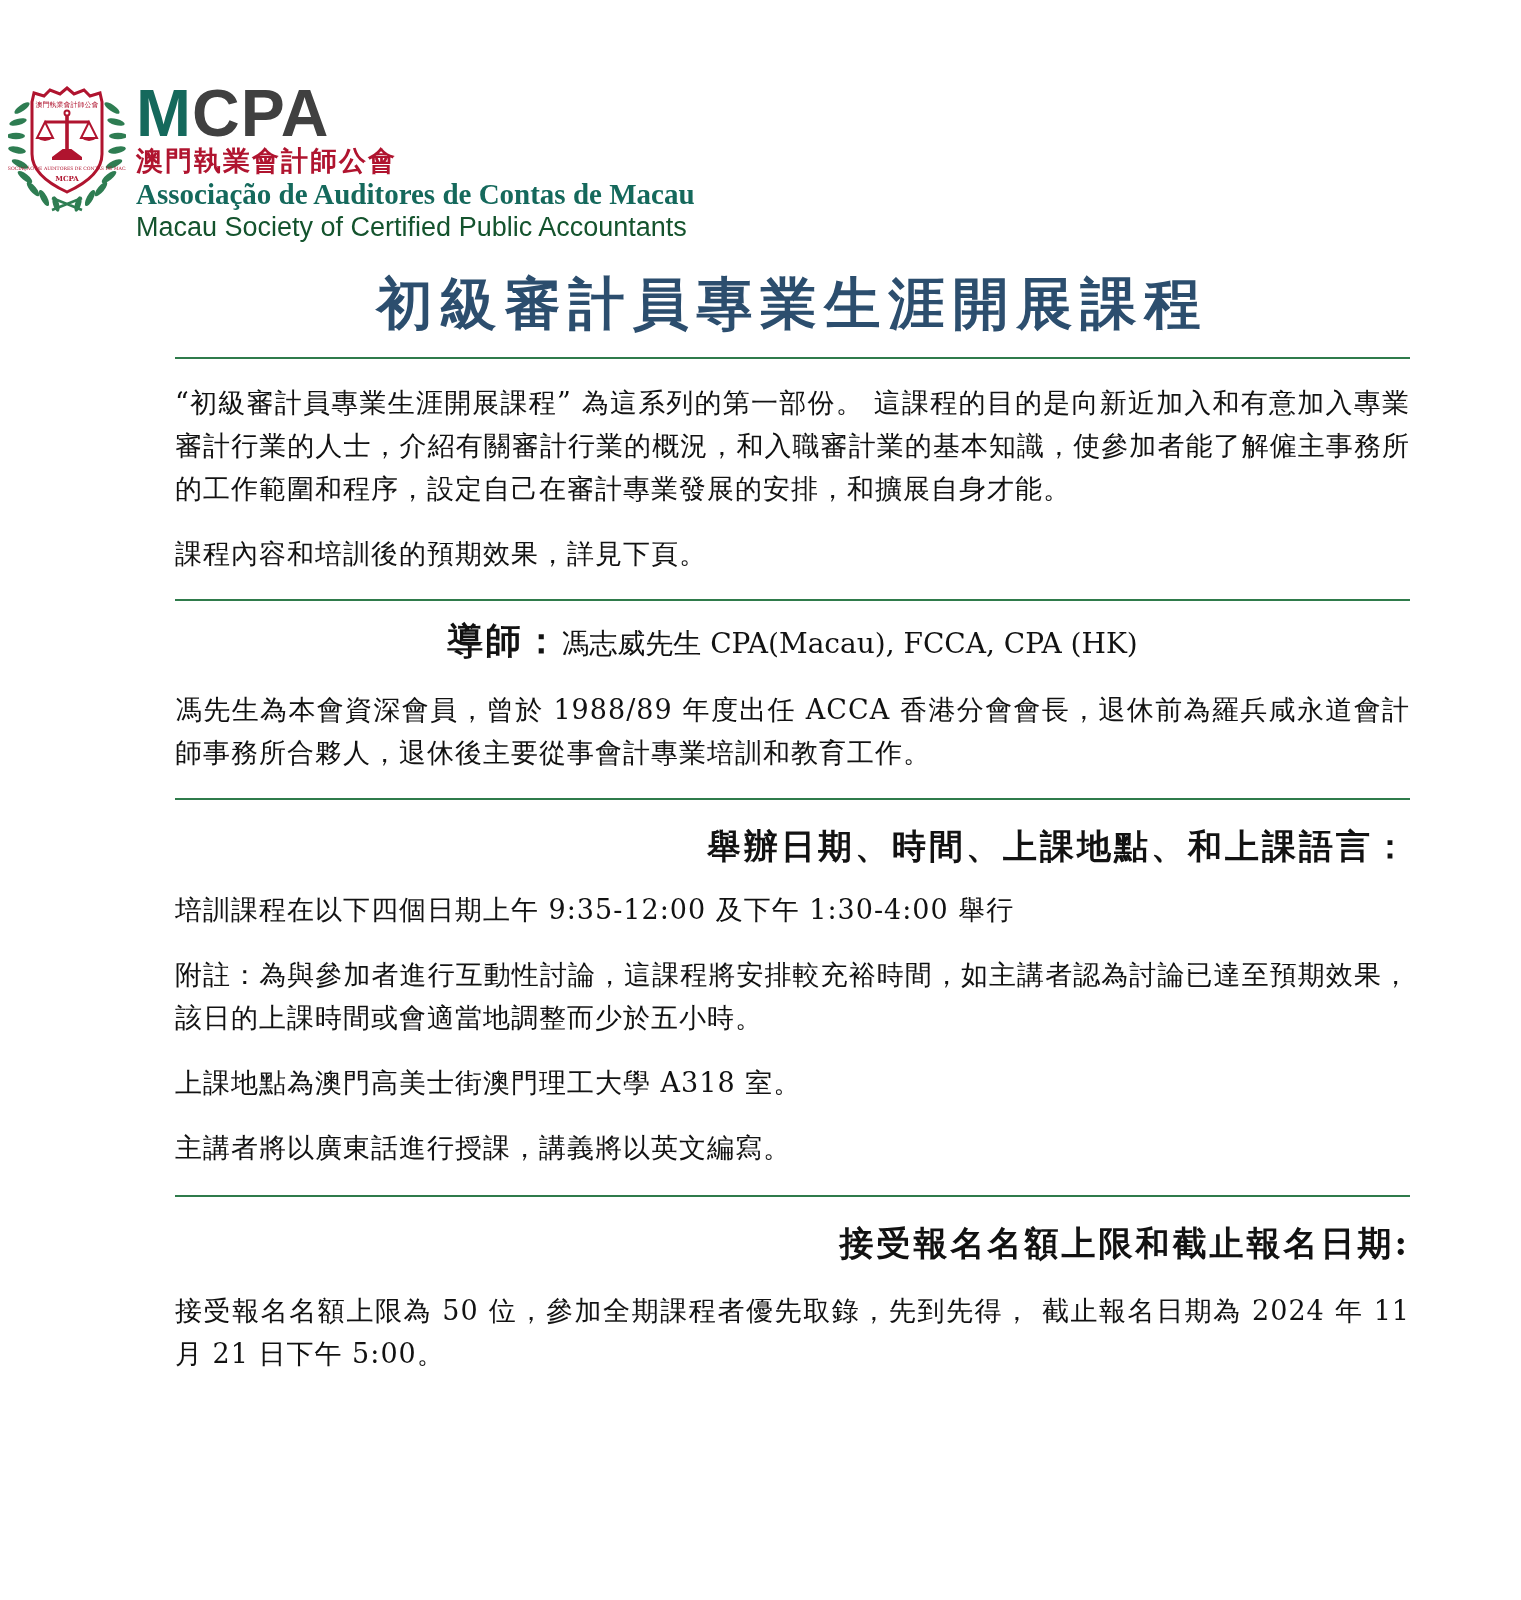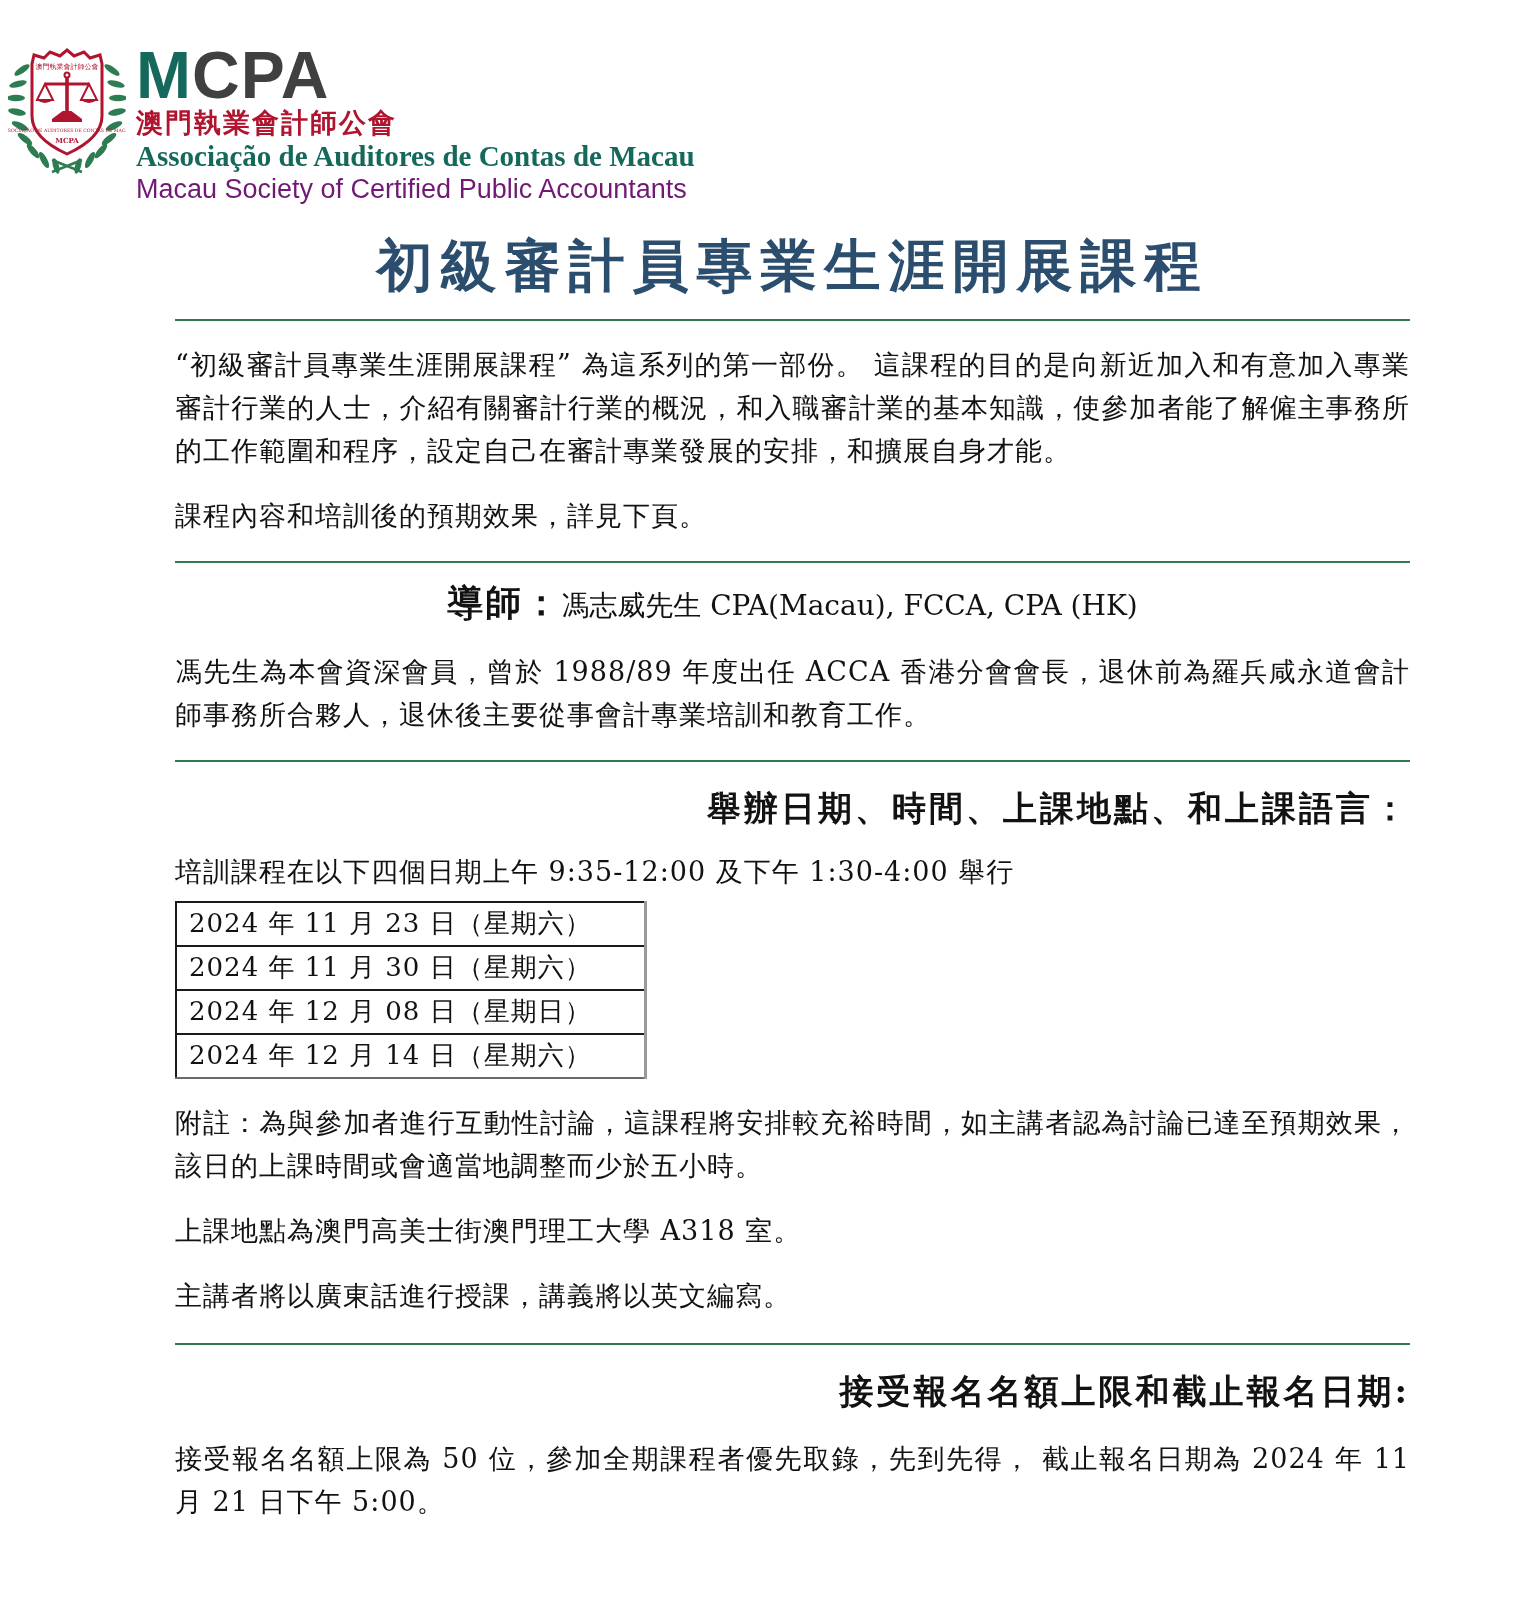--- a/index.html
+++ b/index.html
@@ -21,20 +21,21 @@
     width: 1235px;
   }
 
   
   .logo-block {
     display: flex;
     align-items: flex-start;
     padding-top: 42px;
     margin-left: 8px;
     gap: 10px;
+    margin-top: 38px;
   }
   .crest { width: 118px; height: 134px; flex: 0 0 auto; }
   .logo-text { padding-top: 2px; line-height: 1.0; }
   .acronym {
     font-family: "Liberation Sans", sans-serif;
     font-weight: bold;
     font-size: 66px;
     letter-spacing: 1px;
     line-height: 0.95;
   }
@@ -49,21 +50,21 @@
     font-family: "DejaVu Serif", serif;
   }
   .logo-pt {
     color: #15695C;
     font-weight: bold;
     font-size: 29px;
     margin-top: 6px;
     font-family: "Liberation Serif", serif;
   }
   .logo-en {
-    color: #701a75;
+    color: #14532d;
     font-size: 27px;
     margin-top: 5px;
     font-family: "Liberation Sans", sans-serif;
   }
 
   
   .doc-title {
     margin: 26px 0 0 0;
     text-align: center;
     font-size: 56px;
@@ -201,36 +202,20 @@
     <div class="tutor-line">
       <span class="tutor-label">導師：</span><span class="tutor-name">馮志威先生 CPA(Macau), FCCA, CPA (HK)</span>
     </div>
     <p class="para">馮先生為本會資深會員，曾於 1988/89 年度出任 ACCA 香港分會會長，退休前為羅兵咸永道會計師事務所合夥人，退休後主要從事會計專業培訓和教育工作。</p>
 
     <hr class="rule" style="margin-top:24px;">
 
     <h2 class="section-heading">舉辦日期、時間、上課地點、和上課語言：</h2>
     <p class="para single" style="margin-top:18px;">培訓課程在以下四個日期上午 9:35-12:00  及下午 1:30-4:00 舉行</p>
 
-    <table class="dates-table">
-      <tbody>
-        <tr>
-            <td>2024 年 11 月 23 日（星期六）</td>
-          </tr>
-        <tr>
-            <td>2024 年 11 月 30 日（星期六）</td>
-          </tr>
-        <tr>
-            <td>2024 年 12 月 08 日（星期日）</td>
-          </tr>
-        <tr>
-            <td>2024 年 12 月 14 日（星期六）</td>
-          </tr>
-      </tbody>
-    </table>
 
     <p class="para">附註：為與參加者進行互動性討論，這課程將安排較充裕時間，如主講者認為討論已達至預期效果， 該日的上課時間或會適當地調整而少於五小時。</p>
     <p class="para single">上課地點為澳門高美士街澳門理工大學 A318 室。</p>
     <p class="para single">主講者將以廣東話進行授課，講義將以英文編寫。</p>
 
     <hr class="rule" style="margin-top:26px;">
 
     <h2 class="section-heading">接受報名名額上限和截止報名日期:</h2>
     <p class="para">接受報名名額上限為 50 位，參加全期課程者優先取錄，先到先得， 截止報名日期為 2024 年 11 月 21 日下午 5:00。</p>
 

